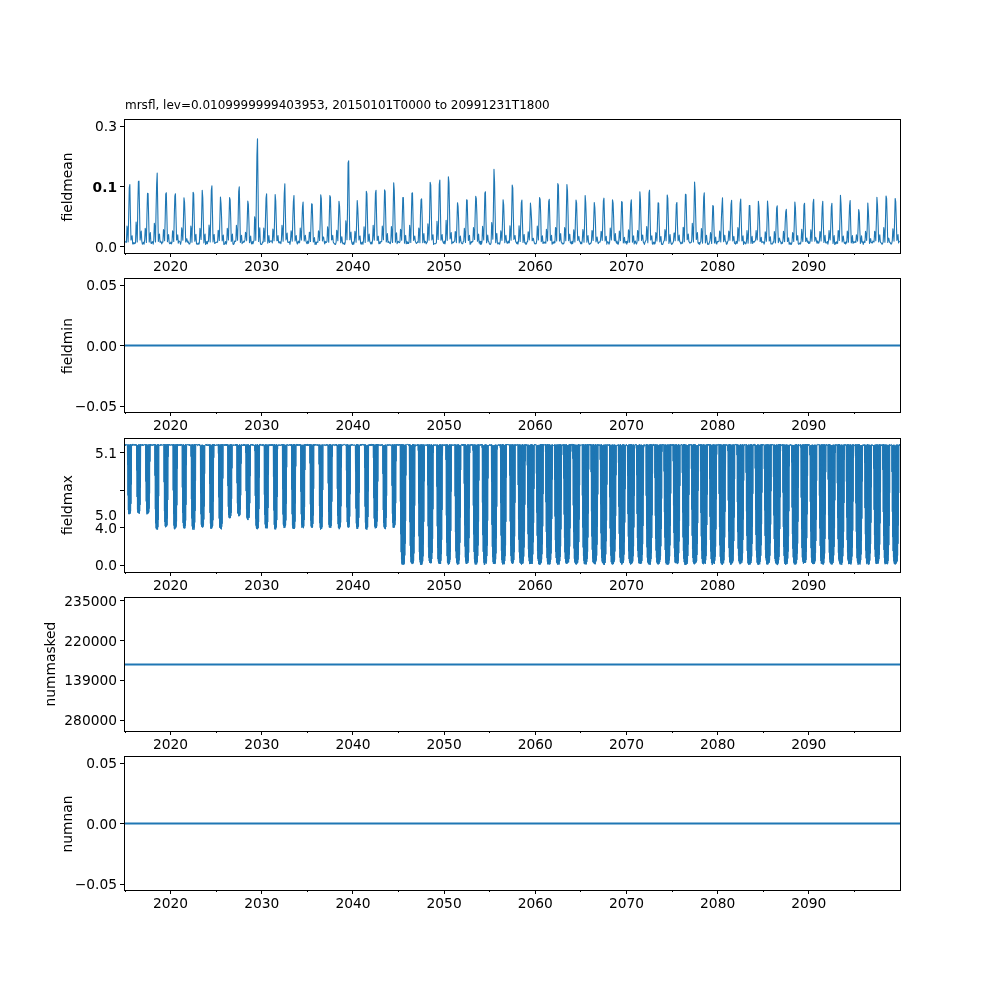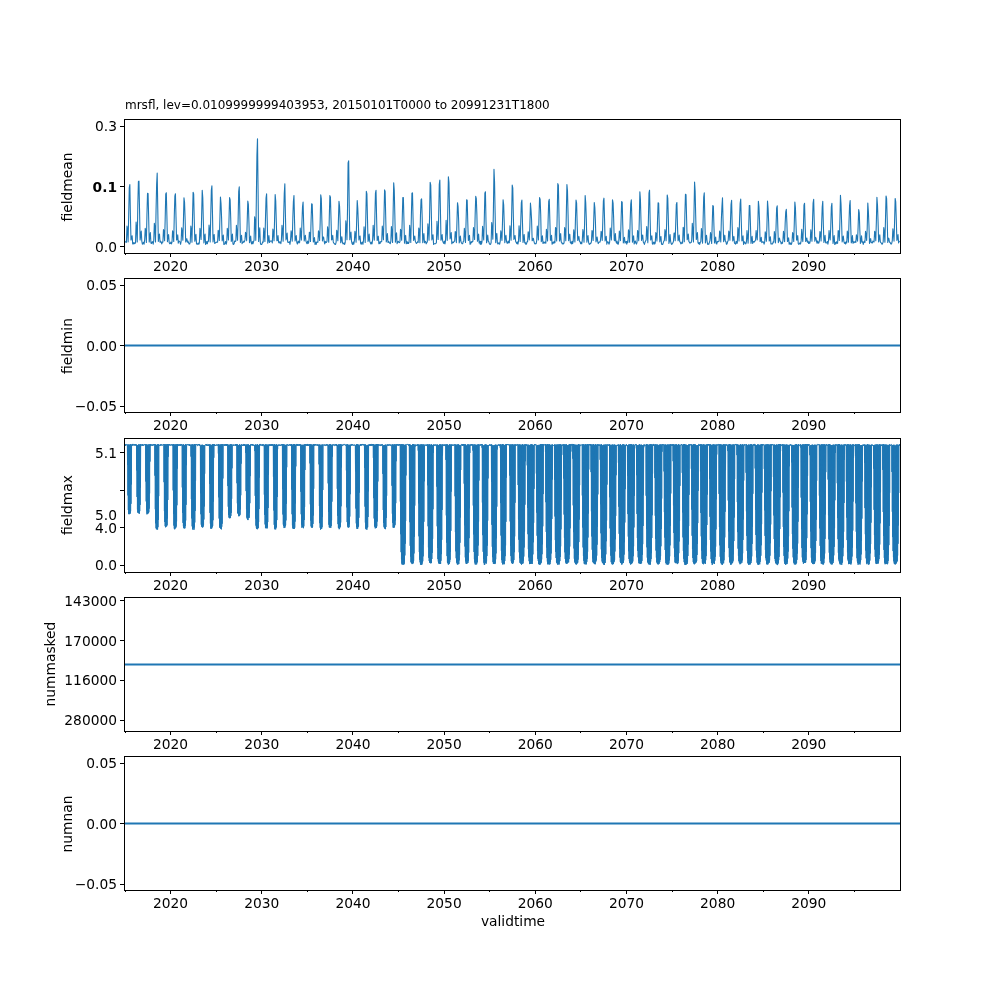--- a/index.html
+++ b/index.html
@@ -12,21 +12,20 @@
   .xtick,.ytick{position:absolute;background:#000;}
   .xticklabel{position:absolute;transform:translateX(-50%);font-size:13.8px;line-height:15px;white-space:nowrap;}
   .yticklabel{position:absolute;left:0;width:117px;text-align:right;font-size:13.8px;line-height:18px;white-space:nowrap;}
   .ylabel{position:absolute;width:133px;height:18px;line-height:18px;text-align:center;font-size:13.8px;transform:rotate(-90deg);white-space:nowrap;}
 </style>
 </head>
 <body>
 
 <div class="figure" id="figure">
   <div class="chart-title" style="top:96px;">mrsfl, lev=0.0109999999403953, 20150101T0000 to 20991231T1800</div>
-  <div class="xlabel" style="top:913px;">validtime</div>
 <div class="axes" style="left: 124px; top: 119px; width: 775px; height: 133px;">
       <svg width="775" height="133" viewBox="0 0 775 133">
         <polyline points="0.28,122.36 0.85,121.44 1.42,122.35 1.99,106.04 2.56,109.43 3.13,121.85 3.70,94.38 4.27,67.87 4.84,64.62 5.41,95.94 5.98,120.05 6.55,117.83 7.12,115.77 7.69,123.86 8.26,122.61 8.83,123.91 9.40,122.77 9.97,123.38 10.54,122.78 11.11,102.10 11.68,109.01 12.25,121.95 12.82,85.15 13.39,61.68 13.96,61.09 14.53,89.18 15.10,120.07 15.67,115.73 16.24,111.05 16.81,121.12 17.38,124.13 17.95,123.23 18.52,122.32 19.09,124.25 19.66,119.87 20.23,108.33 20.80,111.36 21.37,122.51 21.94,94.96 22.51,73.40 23.08,73.54 23.65,96.95 24.22,122.07 24.79,116.80 25.36,112.64 25.93,122.97 26.50,123.46 27.07,122.01 27.64,121.69 28.21,124.20 28.78,119.96 29.35,103.28 29.92,107.69 30.49,121.92 31.06,90.19 31.63,64.52 32.20,53.14 32.77,88.53 33.34,121.43 33.91,115.78 34.48,114.09 35.05,122.23 35.62,121.24 36.19,122.35 36.76,123.87 37.33,121.98 37.90,122.14 38.47,109.55 39.03,111.43 39.60,120.80 40.17,99.73 40.74,73.97 41.31,72.83 41.88,95.56 42.45,121.66 43.02,116.79 43.59,114.57 44.16,122.55 44.73,123.68 45.30,123.45 45.87,122.11 46.44,123.92 47.01,122.24 47.58,110.90 48.15,113.19 48.72,121.48 49.29,95.82 49.86,76.05 50.43,73.69 51.00,96.91 51.57,119.96 52.14,119.64 52.71,114.91 53.28,123.12 53.85,120.97 54.42,121.42 54.99,121.84 55.56,124.28 56.13,121.51 56.70,107.73 57.27,112.39 57.84,120.19 58.41,101.85 58.98,77.81 59.55,82.21 60.12,99.22 60.69,122.04 61.26,120.31 61.83,118.66 62.40,122.19 62.97,121.07 63.54,122.85 64.11,124.01 64.68,124.03 65.25,122.09 65.82,106.15 66.39,109.90 66.96,122.28 67.53,96.73 68.10,72.26 68.67,73.98 69.24,99.36 69.81,121.30 70.38,117.87 70.95,114.35 71.52,124.05 72.09,124.00 72.66,124.29 73.23,122.98 73.80,124.18 74.37,123.03 74.94,108.21 75.51,113.03 76.08,119.53 76.65,95.33 77.22,70.34 77.78,77.75 78.35,101.65 78.92,122.98 79.49,117.45 80.06,114.06 80.63,124.46 81.20,123.31 81.77,121.51 82.34,123.79 82.91,121.08 83.48,121.12 84.05,104.94 84.62,110.65 85.19,121.92 85.76,95.22 86.33,70.30 86.90,65.75 87.47,93.00 88.04,121.88 88.61,117.01 89.18,114.45 89.75,123.39 90.32,123.04 90.89,122.60 91.46,122.30 92.03,122.03 92.60,122.15 93.17,110.19 93.74,112.20 94.31,120.52 94.88,99.46 95.45,77.01 96.02,83.54 96.59,98.07 97.16,120.84 97.73,118.80 98.30,115.08 98.87,124.38 99.44,124.18 100.01,123.17 100.58,121.50 101.15,124.23 101.72,122.22 102.29,108.32 102.86,111.33 103.43,120.02 104.00,99.67 104.57,77.67 105.14,79.97 105.71,98.03 106.28,121.39 106.85,119.61 107.42,114.11 107.99,124.11 108.56,124.42 109.13,123.67 109.70,120.94 110.27,121.49 110.84,120.93 111.41,105.24 111.98,112.95 112.55,120.20 113.12,100.39 113.69,71.49 114.26,66.72 114.83,93.61 115.40,122.54 115.97,117.64 116.53,115.31 117.10,123.66 117.67,122.14 118.24,122.52 118.81,121.19 119.38,121.83 119.95,119.90 120.52,112.31 121.09,113.99 121.66,120.64 122.23,100.36 122.80,81.11 123.37,84.44 123.94,102.27 124.51,122.69 125.08,120.00 125.65,116.06 126.22,122.78 126.79,123.96 127.36,121.53 127.93,123.79 128.50,121.77 129.07,120.27 129.64,96.73 130.21,101.34 130.78,120.35 131.35,78.61 131.92,35.86 132.49,18.86 133.06,68.90 133.63,121.48 134.20,113.73 134.77,107.76 135.34,122.90 135.91,124.48 136.48,124.52 137.05,123.87 137.62,121.90 138.19,122.28 138.76,108.08 139.33,114.79 139.90,121.48 140.47,98.94 141.04,78.06 141.61,73.91 142.18,99.10 142.75,123.11 143.32,120.27 143.89,115.65 144.46,122.52 145.03,121.45 145.60,120.97 146.17,121.03 146.74,121.06 147.31,122.87 147.88,109.12 148.45,112.48 149.02,120.71 149.59,98.98 150.16,74.66 150.73,81.00 151.30,102.12 151.87,120.77 152.44,120.26 153.01,115.67 153.58,122.23 154.15,123.05 154.72,121.85 155.28,122.05 155.85,123.61 156.42,119.78 156.99,105.24 157.56,111.03 158.13,121.25 158.70,95.09 159.27,73.46 159.84,63.85 160.41,94.28 160.98,119.96 161.55,117.79 162.12,113.16 162.69,122.07 163.26,122.48 163.83,122.25 164.40,121.74 164.97,124.32 165.54,120.15 166.11,110.74 166.68,114.12 167.25,121.09 167.82,98.23 168.39,81.77 168.96,75.45 169.53,100.63 170.10,120.98 170.67,118.40 171.24,115.58 171.81,122.39 172.38,124.05 172.95,121.88 173.52,121.19 174.09,122.97 174.66,122.19 175.23,108.05 175.80,113.95 176.37,120.10 176.94,102.46 177.51,86.75 178.08,82.00 178.65,103.27 179.22,121.01 179.79,117.59 180.36,115.38 180.93,121.11 181.50,122.68 182.07,123.75 182.64,121.11 183.21,123.39 183.78,122.18 184.35,112.18 184.92,112.79 185.49,121.37 186.06,101.22 186.63,83.79 187.20,84.14 187.77,102.03 188.34,122.04 188.91,120.85 189.48,117.49 190.05,124.47 190.62,122.18 191.19,124.38 191.76,122.00 192.33,121.97 192.90,122.31 193.47,110.77 194.03,113.15 194.60,120.45 195.17,102.60 195.74,74.83 196.31,78.62 196.88,101.02 197.45,120.99 198.02,117.28 198.59,117.04 199.16,121.27 199.73,123.91 200.30,121.43 200.87,122.60 201.44,122.37 202.01,121.26 202.58,106.76 203.15,112.08 203.72,122.19 204.29,97.40 204.86,75.60 205.43,77.15 206.00,97.93 206.57,119.86 207.14,119.20 207.71,115.29 208.28,121.89 208.85,123.05 209.42,123.73 209.99,124.38 210.56,124.36 211.13,122.09 211.70,110.21 212.27,113.19 212.84,120.72 213.41,100.72 213.98,81.29 214.55,86.07 215.12,100.82 215.69,122.77 216.26,120.35 216.83,116.68 217.40,122.29 217.97,123.85 218.54,123.74 219.11,122.90 219.68,124.46 220.25,122.36 220.82,100.86 221.39,106.78 221.96,119.75 222.53,88.87 223.10,42.90 223.67,40.81 224.24,85.59 224.81,119.82 225.38,115.23 225.95,112.07 226.52,121.24 227.09,123.71 227.66,124.50 228.23,122.10 228.80,124.21 229.37,120.86 229.94,111.35 230.51,115.07 231.08,122.15 231.65,101.04 232.22,80.50 232.78,88.36 233.35,103.34 233.92,120.06 234.49,117.02 235.06,116.06 235.63,123.23 236.20,124.29 236.77,122.56 237.34,122.15 237.91,124.30 238.48,120.64 239.05,106.83 239.62,113.23 240.19,122.57 240.76,99.93 241.33,71.42 241.90,73.76 242.47,98.44 243.04,121.46 243.61,119.55 244.18,114.17 244.75,121.35 245.32,122.78 245.89,124.00 246.46,122.17 247.03,123.83 247.60,119.90 248.17,105.29 248.74,113.92 249.31,120.08 249.88,96.46 250.45,73.05 251.02,70.34 251.59,97.14 252.16,120.47 252.73,119.32 253.30,116.18 253.87,123.78 254.44,121.96 255.01,123.60 255.58,121.64 256.15,121.88 256.72,121.51 257.29,106.05 257.86,111.47 258.43,119.77 259.00,95.46 259.57,69.92 260.14,71.44 260.71,96.83 261.28,121.90 261.85,118.83 262.42,113.52 262.99,122.50 263.56,121.38 264.13,122.38 264.70,123.13 265.27,123.62 265.84,121.01 266.41,106.61 266.98,112.93 267.55,122.37 268.12,93.11 268.69,62.77 269.26,70.17 269.83,94.42 270.40,122.19 270.97,116.61 271.53,112.84 272.10,123.62 272.67,122.23 273.24,121.30 273.81,122.26 274.38,122.68 274.95,121.69 275.52,109.32 276.09,111.21 276.66,120.28 277.23,99.20 277.80,77.64 278.37,77.61 278.94,99.98 279.51,123.14 280.08,116.46 280.65,115.45 281.22,123.82 281.79,121.35 282.36,123.49 282.93,122.14 283.50,123.43 284.07,122.20 284.64,105.21 285.21,111.68 285.78,122.41 286.35,96.51 286.92,73.28 287.49,72.83 288.06,98.11 288.63,120.49 289.20,118.09 289.77,116.14 290.34,121.37 290.91,122.61 291.48,123.53 292.05,122.73 292.62,121.66 293.19,122.33 293.76,107.93 294.33,110.04 294.90,122.69 295.47,95.31 296.04,79.76 296.61,78.88 297.18,97.30 297.75,122.74 298.32,117.65 298.89,113.62 299.46,122.75 300.03,121.23 300.60,121.44 301.17,123.83 301.74,122.70 302.31,121.88 302.88,103.90 303.45,110.18 304.02,120.25 304.59,95.81 305.16,62.30 305.73,65.08 306.30,90.79 306.87,119.93 307.44,116.96 308.01,114.73 308.58,124.38 309.15,123.81 309.72,123.78 310.28,123.73 310.85,123.46 311.42,122.51 311.99,101.38 312.56,111.23 313.13,119.48 313.70,94.89 314.27,64.41 314.84,60.07 315.41,89.15 315.98,120.22 316.55,118.59 317.12,114.54 317.69,121.06 318.26,122.50 318.83,123.31 319.40,121.10 319.97,123.87 320.54,120.59 321.11,100.27 321.68,110.97 322.25,120.33 322.82,87.15 323.39,56.81 323.96,62.47 324.53,90.25 325.10,118.91 325.67,116.71 326.24,112.48 326.81,123.71 327.38,122.04 327.95,122.79 328.52,122.59 329.09,121.29 329.66,121.16 330.23,111.60 330.80,112.66 331.37,122.59 331.94,102.50 332.51,82.70 333.08,86.70 333.65,100.75 334.22,123.01 334.79,120.05 335.36,116.04 335.93,121.35 336.50,123.03 337.07,123.74 337.64,123.82 338.21,121.54 338.78,121.12 339.35,108.33 339.92,114.00 340.49,122.45 341.06,101.85 341.63,79.73 342.20,80.37 342.77,101.77 343.34,120.54 343.91,118.54 344.48,115.23 345.05,124.22 345.62,124.08 346.19,121.54 346.76,122.50 347.33,121.75 347.90,121.27 348.47,107.61 349.03,112.50 349.60,119.57 350.17,94.37 350.74,76.32 351.31,78.75 351.88,94.38 352.45,121.32 353.02,118.81 353.59,113.98 354.16,123.03 354.73,121.36 355.30,124.49 355.87,121.20 356.44,124.15 357.01,121.78 357.58,106.27 358.15,113.45 358.72,119.86 359.29,99.51 359.86,73.30 360.43,71.79 361.00,101.43 361.57,122.82 362.14,119.23 362.71,115.15 363.28,121.17 363.85,121.85 364.42,123.96 364.99,124.46 365.56,124.31 366.13,122.50 366.70,102.60 367.27,108.89 367.84,119.10 368.41,89.31 368.98,49.22 369.55,62.02 370.12,92.89 370.69,122.60 371.26,115.41 371.83,113.42 372.40,123.07 372.97,124.11 373.54,122.93 374.11,123.07 374.68,124.17 375.25,121.17 375.82,110.83 376.39,115.17 376.96,120.42 377.53,101.04 378.10,79.71 378.67,84.76 379.24,102.66 379.81,122.64 380.38,117.57 380.95,115.32 381.52,121.25 382.09,123.09 382.66,123.22 383.23,121.00 383.80,122.89 384.37,122.69 384.94,105.77 385.51,112.51 386.08,120.22 386.65,95.07 387.22,65.07 387.78,68.13 388.35,96.11 388.92,119.40 389.49,118.07 390.06,115.46 390.63,121.33 391.20,122.47 391.77,123.55 392.34,121.92 392.91,124.18 393.48,121.45 394.05,105.82 394.62,113.42 395.19,121.56 395.76,101.81 396.33,82.93 396.90,80.11 397.47,102.17 398.04,122.49 398.61,118.83 399.18,114.43 399.75,123.06 400.32,122.55 400.89,124.36 401.46,124.11 402.03,121.71 402.60,121.71 403.17,111.70 403.74,114.26 404.31,119.89 404.88,105.57 405.45,83.05 406.02,90.03 406.59,99.94 407.16,120.76 407.73,120.10 408.30,118.20 408.87,120.93 409.44,123.21 410.01,123.86 410.58,123.67 411.15,123.60 411.72,120.62 412.29,106.13 412.86,112.26 413.43,119.85 414.00,96.65 414.57,77.62 415.14,79.51 415.71,94.21 416.28,121.66 416.85,119.57 417.42,115.76 417.99,123.37 418.56,122.01 419.13,123.28 419.70,122.28 420.27,121.96 420.84,123.33 421.41,109.20 421.98,114.15 422.55,121.02 423.12,100.14 423.69,81.51 424.26,79.34 424.83,99.52 425.40,120.17 425.97,120.22 426.53,115.23 427.10,124.27 427.67,123.03 428.24,122.13 428.81,123.31 429.38,121.21 429.95,122.77 430.52,107.51 431.09,108.83 431.66,120.97 432.23,93.60 432.80,63.57 433.37,65.12 433.94,93.24 434.51,121.01 435.08,118.78 435.65,113.51 436.22,121.87 436.79,122.67 437.36,124.03 437.93,123.23 438.50,123.92 439.07,122.70 439.64,107.64 440.21,110.66 440.78,120.78 441.35,92.40 441.92,64.60 442.49,71.07 443.06,94.46 443.63,120.72 444.20,116.73 444.77,114.18 445.34,122.83 445.91,122.25 446.48,123.91 447.05,121.20 447.62,123.69 448.19,121.39 448.76,109.82 449.33,115.01 449.90,121.90 450.47,98.17 451.04,80.09 451.61,83.13 452.18,104.99 452.75,120.50 453.32,118.21 453.89,116.41 454.46,121.30 455.03,121.58 455.60,123.65 456.17,122.43 456.74,123.83 457.31,120.11 457.88,109.51 458.45,113.62 459.02,122.21 459.59,103.22 460.16,75.53 460.73,82.73 461.30,99.10 461.87,122.21 462.44,118.08 463.01,115.55 463.58,122.31 464.15,124.05 464.72,124.37 465.28,123.21 465.85,123.38 466.42,121.76 466.99,110.46 467.56,112.59 468.13,120.54 468.70,101.05 469.27,82.57 469.84,87.53 470.41,101.48 470.98,121.83 471.55,119.59 472.12,116.99 472.69,121.27 473.26,123.58 473.83,122.59 474.40,121.95 474.97,122.09 475.54,120.03 476.11,111.19 476.68,113.61 477.25,120.40 477.82,100.62 478.39,80.81 478.96,78.18 479.53,98.40 480.10,120.87 480.67,119.04 481.24,116.31 481.81,124.12 482.38,121.90 482.95,121.81 483.52,123.06 484.09,124.12 484.66,121.99 485.23,108.11 485.80,112.99 486.37,119.92 486.94,101.83 487.51,79.75 488.08,83.10 488.65,98.19 489.22,120.21 489.79,120.73 490.36,113.57 490.93,121.35 491.50,123.15 492.07,121.08 492.64,123.87 493.21,124.29 493.78,121.48 494.35,111.13 494.92,115.13 495.49,120.60 496.06,100.69 496.63,81.54 497.20,82.11 497.77,105.11 498.34,122.98 498.91,120.47 499.48,117.34 500.05,123.10 500.62,122.02 501.19,121.46 501.76,124.12 502.33,121.10 502.90,122.60 503.47,109.76 504.03,112.46 504.60,122.17 505.17,100.39 505.74,84.04 506.31,79.73 506.88,98.46 507.45,122.12 508.02,118.77 508.59,115.73 509.16,124.06 509.73,121.92 510.30,120.99 510.87,123.23 511.44,124.05 512.01,122.52 512.58,110.46 513.15,113.14 513.72,120.66 514.29,100.40 514.86,71.72 515.43,79.61 516.00,101.32 516.57,120.49 517.14,116.95 517.71,115.00 518.28,122.06 518.85,122.98 519.42,124.42 519.99,122.32 520.56,120.96 521.13,119.98 521.70,106.49 522.27,113.53 522.84,122.63 523.41,99.51 523.98,73.03 524.55,70.17 525.12,98.74 525.69,119.97 526.26,118.17 526.83,115.87 527.40,123.97 527.97,124.23 528.54,122.50 529.11,122.06 529.68,124.08 530.25,123.01 530.82,112.63 531.39,114.11 531.96,120.90 532.53,100.22 533.10,82.71 533.67,83.30 534.24,105.22 534.81,121.85 535.38,117.79 535.95,116.58 536.52,124.18 537.09,124.16 537.66,124.52 538.23,122.86 538.80,121.05 539.37,120.59 539.94,109.66 540.51,112.64 541.08,120.80 541.65,102.59 542.22,74.94 542.78,78.34 543.35,99.33 543.92,123.39 544.49,120.84 545.06,114.65 545.63,121.29 546.20,123.71 546.77,124.49 547.34,123.48 547.91,122.81 548.48,121.21 549.05,113.07 549.62,113.36 550.19,120.79 550.76,102.19 551.33,84.32 551.90,82.52 552.47,105.55 553.04,120.65 553.61,119.55 554.18,115.12 554.75,121.71 555.32,122.24 555.89,123.92 556.46,123.39 557.03,122.07 557.60,123.17 558.17,107.18 558.74,108.96 559.31,121.72 559.88,94.74 560.45,74.29 561.02,74.77 561.59,98.27 562.16,119.78 562.73,118.04 563.30,113.93 563.87,121.36 564.44,122.24 565.01,123.09 565.58,122.78 566.15,122.55 566.72,119.92 567.29,103.32 567.86,110.67 568.43,121.92 569.00,92.47 569.57,62.14 570.14,71.13 570.71,96.30 571.28,119.53 571.85,116.87 572.42,112.49 572.99,122.81 573.56,123.78 574.13,122.58 574.70,124.39 575.27,122.32 575.84,121.54 576.41,108.45 576.98,114.21 577.55,123.09 578.12,100.07 578.69,77.39 579.26,72.72 579.83,98.14 580.40,122.97 580.97,117.94 581.53,115.20 582.10,121.31 582.67,124.38 583.24,124.04 583.81,124.32 584.38,122.37 584.95,120.55 585.52,112.65 586.09,116.07 586.66,123.42 587.23,103.20 587.80,85.58 588.37,86.22 588.94,106.34 589.51,123.00 590.08,120.69 590.65,117.10 591.22,123.79 591.79,124.00 592.36,121.40 592.93,121.82 593.50,121.31 594.07,121.23 594.64,111.12 595.21,114.58 595.78,122.06 596.35,99.53 596.92,86.88 597.49,77.75 598.06,100.39 598.63,121.74 599.20,119.17 599.77,115.17 600.34,121.04 600.91,121.67 601.48,124.28 602.05,123.83 602.62,121.66 603.19,120.54 603.76,111.17 604.33,112.94 604.90,120.29 605.47,101.72 606.04,84.50 606.61,80.35 607.18,105.57 607.75,120.87 608.32,119.47 608.89,116.42 609.46,123.23 610.03,123.40 610.60,124.17 611.17,121.22 611.74,123.26 612.31,123.15 612.88,107.55 613.45,110.68 614.02,120.93 614.59,98.32 615.16,83.38 615.73,79.15 616.30,101.57 616.87,120.85 617.44,120.06 618.01,115.72 618.58,124.48 619.15,121.89 619.72,122.01 620.28,123.62 620.85,123.88 621.42,121.80 621.99,110.52 622.56,117.17 623.13,123.23 623.70,107.85 624.27,85.54 624.84,85.45 625.41,102.99 625.98,123.33 626.55,119.98 627.12,116.25 627.69,123.37 628.26,121.94 628.83,121.50 629.40,122.02 629.97,120.95 630.54,120.18 631.11,110.52 631.68,116.04 632.25,120.05 632.82,104.47 633.39,81.35 633.96,86.91 634.53,100.86 635.10,121.56 635.67,120.69 636.24,117.26 636.81,122.71 637.38,122.09 637.95,121.75 638.52,122.20 639.09,124.11 639.66,122.18 640.23,111.84 640.80,114.67 641.37,121.32 641.94,105.42 642.51,81.14 643.08,88.32 643.65,101.98 644.22,120.99 644.79,119.50 645.36,116.69 645.93,123.89 646.50,124.04 647.07,123.68 647.64,123.86 648.21,121.76 648.78,122.25 649.35,111.55 649.92,116.05 650.49,122.83 651.06,106.59 651.63,88.04 652.20,85.78 652.77,105.21 653.34,122.58 653.91,118.58 654.48,118.06 655.05,121.30 655.62,121.40 656.19,123.87 656.76,122.63 657.33,123.41 657.90,120.78 658.47,111.22 659.03,116.12 659.60,121.73 660.17,103.26 660.74,91.82 661.31,89.39 661.88,102.82 662.45,121.47 663.02,120.44 663.59,117.82 664.16,124.13 664.73,122.80 665.30,124.35 665.87,123.07 666.44,124.34 667.01,122.18 667.58,112.66 668.15,114.68 668.72,121.50 669.29,103.16 669.86,82.13 670.43,87.72 671.00,104.74 671.57,120.09 672.14,119.91 672.71,115.65 673.28,123.70 673.85,124.30 674.42,123.64 674.99,122.91 675.56,123.90 676.13,120.89 676.70,109.31 677.27,116.89 677.84,121.59 678.41,107.65 678.98,85.06 679.55,83.29 680.12,104.60 680.69,121.43 681.26,120.07 681.83,117.94 682.40,122.24 682.97,120.96 683.54,123.45 684.11,122.01 684.68,123.34 685.25,120.88 685.82,109.77 686.39,115.40 686.96,121.30 687.53,100.59 688.10,83.07 688.67,79.37 689.24,101.52 689.81,121.16 690.38,117.36 690.95,117.83 691.52,121.40 692.09,123.22 692.66,120.92 693.23,123.06 693.80,123.11 694.37,121.01 694.94,111.50 695.51,113.43 696.08,120.90 696.65,103.43 697.22,86.94 697.78,81.29 698.35,105.05 698.92,122.49 699.49,119.71 700.06,115.24 700.63,122.74 701.20,123.04 701.77,122.67 702.34,121.60 702.91,124.24 703.48,120.61 704.05,110.65 704.62,116.71 705.19,120.06 705.76,106.82 706.33,87.17 706.90,83.39 707.47,103.41 708.04,123.39 708.61,120.17 709.18,115.61 709.75,124.51 710.32,122.61 710.89,123.87 711.46,121.75 712.03,123.12 712.60,123.32 713.17,110.51 713.74,111.76 714.31,120.50 714.88,101.97 715.45,75.30 716.02,84.13 716.59,101.99 717.16,121.91 717.73,119.19 718.30,116.09 718.87,121.35 719.44,123.32 720.01,122.56 720.58,124.00 721.15,121.61 721.72,122.88 722.29,111.03 722.86,113.90 723.43,122.14 724.00,102.02 724.57,85.52 725.14,80.56 725.71,105.14 726.28,122.83 726.85,121.22 727.42,115.66 727.99,123.28 728.56,121.70 729.13,122.61 729.70,122.17 730.27,121.29 730.84,122.40 731.41,114.79 731.98,117.74 732.55,121.12 733.12,106.81 733.69,89.53 734.26,92.84 734.83,110.23 735.40,123.39 735.97,120.96 736.53,115.87 737.10,122.31 737.67,121.71 738.24,124.37 738.81,122.32 739.38,121.11 739.95,122.41 740.52,111.42 741.09,114.36 741.66,120.55 742.23,107.65 742.80,83.10 743.37,91.33 743.94,105.32 744.51,123.48 745.08,120.96 745.65,118.52 746.22,122.69 746.79,122.56 747.36,122.92 747.93,120.99 748.50,121.77 749.07,122.04 749.64,111.26 750.21,113.18 750.78,120.62 751.35,102.22 751.92,77.22 752.49,85.05 753.06,101.52 753.63,121.89 754.20,118.43 754.77,114.71 755.34,121.85 755.91,122.55 756.48,123.18 757.05,124.37 757.62,123.34 758.19,121.85 758.76,107.66 759.33,112.72 759.90,122.30 760.47,100.24 761.04,75.93 761.61,78.73 762.18,98.39 762.75,122.55 763.32,118.16 763.89,118.56 764.46,122.28 765.03,122.35 765.60,123.52 766.17,124.11 766.74,123.29 767.31,120.29 767.88,108.88 768.45,114.12 769.02,121.08 769.59,101.27 770.16,78.45 770.73,81.96 771.30,100.07 771.87,120.35 772.44,118.47 773.01,114.59 773.58,122.87 774.15,121.57 774.72,121.16" fill="none" stroke="#1f77b4" stroke-width="1.1" stroke-linejoin="round"></polyline>
       </svg>
     </div>
     <div class="xtick" style="left: 170.088px; top: 253px; width: 1px; height: 4px;"></div>
     <span class="xticklabel" style="left: 170.588px; top: 259px;">2020</span>
     <div class="xtick" style="left: 261.265px; top: 253px; width: 1px; height: 4px;"></div>
     <span class="xticklabel" style="left: 261.765px; top: 259px;">2030</span>
     <div class="xtick" style="left: 352.441px; top: 253px; width: 1px; height: 4px;"></div>
@@ -159,25 +158,25 @@
     <div class="xtick" style="left: 306.853px; top: 730.9px; width: 1px; height: 2px;"></div>
     <div class="xtick" style="left: 398.029px; top: 730.9px; width: 1px; height: 2px;"></div>
     <div class="xtick" style="left: 489.206px; top: 730.9px; width: 1px; height: 2px;"></div>
     <div class="xtick" style="left: 580.382px; top: 730.9px; width: 1px; height: 2px;"></div>
     <div class="xtick" style="left: 671.559px; top: 730.9px; width: 1px; height: 2px;"></div>
     <div class="xtick" style="left: 762.735px; top: 730.9px; width: 1px; height: 2px;"></div>
     <div class="xtick" style="left: 853.912px; top: 730.9px; width: 1px; height: 2px;"></div>
     <div class="ytick" style="left: 120px; top: 719.649px; width: 4px; height: 1px;"></div>
     <span class="yticklabel" style="top: 711.149px;">280000</span>
     <div class="ytick" style="left: 120px; top: 679.828px; width: 4px; height: 1px;"></div>
-    <span class="yticklabel" style="top: 671.328px;">116000</span>
+    <span class="yticklabel" style="top: 671.328px;">139000</span>
     <div class="ytick" style="left: 120px; top: 640.008px; width: 4px; height: 1px;"></div>
-    <span class="yticklabel" style="top: 631.508px;">170000</span>
+    <span class="yticklabel" style="top: 631.508px;">220000</span>
     <div class="ytick" style="left: 120px; top: 600.187px; width: 4px; height: 1px;"></div>
-    <span class="yticklabel" style="top: 591.687px;">143000</span>
+    <span class="yticklabel" style="top: 591.687px;">235000</span>
     <div class="ylabel" style="left: -17.5px; top: 655.4px;">nummasked</div>
     <div class="axes" style="left: 124px; top: 756.2px; width: 775px; height: 133px;">
       <svg width="775" height="133" viewBox="0 0 775 133">
         <polyline points="0.00,66.50 775.00,66.50" fill="none" stroke="#1f77b4" stroke-width="1.8" stroke-linejoin="round"></polyline>
       </svg>
     </div>
     <div class="xtick" style="left: 170.088px; top: 890.2px; width: 1px; height: 4px;"></div>
     <span class="xticklabel" style="left: 170.588px; top: 896.2px;">2020</span>
     <div class="xtick" style="left: 261.265px; top: 890.2px; width: 1px; height: 4px;"></div>
     <span class="xticklabel" style="left: 261.765px; top: 896.2px;">2030</span>

